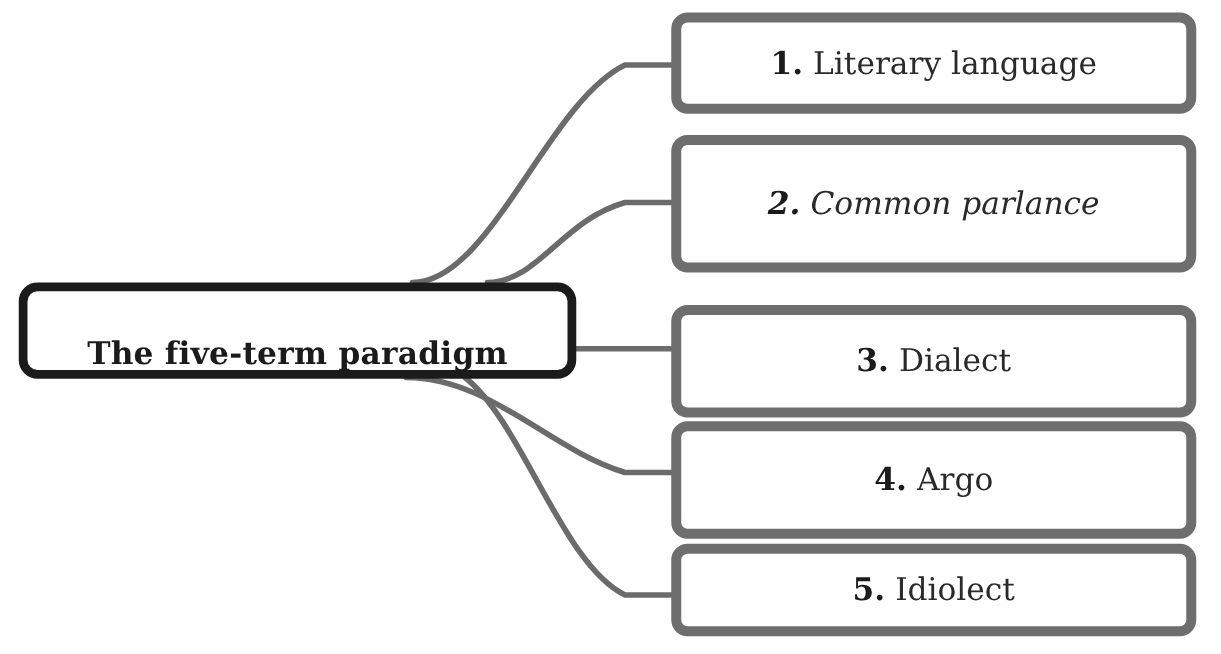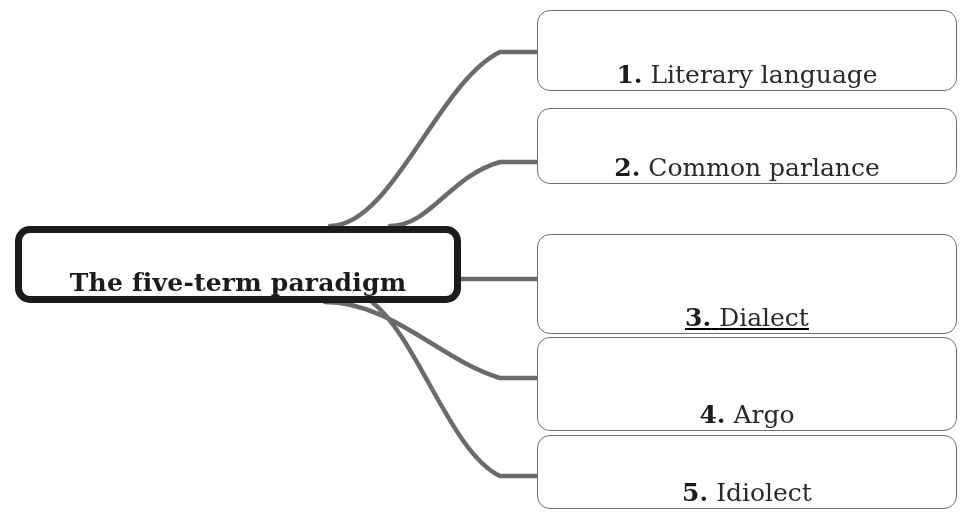--- a/index.html
+++ b/index.html
@@ -48,42 +48,41 @@
     font-family: "DejaVu Serif", serif;
     font-weight: bold;
     font-size: 25px;
     color: #1b1b1b;
     letter-spacing: 0.2px;
     line-height: 1.1;
   }
   .leaf-node {
     left: 537px;
     width: 420px;
-    border: 1px solid #15803d;
+    border: 8px solid #15803d;
     border-radius: 13px;
     z-index: 3;
-    align-items: flex-end;
   }
   .leaf-line {
     font-family: "DejaVu Serif", serif;
     font-size: 25px;
     color: #2a2a2a;
     line-height: 1.26;
     padding: 0 14px;
   }
   .leaf-num {
     font-weight: bold;
     color: #1b1b1b;
   }
   .leaf-text {
     font-weight: normal;
   }
   .leaf-1 { top: 10px;  height: 81px; }
-  .leaf-2 { top: 108px; height: 76px; }
-  .leaf-3 { top: 234px; height: 100px; text-decoration: underline; }
+  .leaf-2 { top: 108px; height: 110px; font-style: italic; }
+  .leaf-3 { top: 244px; height: 90px; }
   .leaf-4 { top: 337px; height: 94px; }
   .leaf-5 { top: 435px; height: 74px; }
 </style>
 </head>
 <body>
 
 <div id="diagram-canvas">
 
   <svg id="connector-layer" viewBox="0 0 977 523" width="977" height="523" xmlns="http://www.w3.org/2000/svg">
     <g fill="none" stroke="#6b6b6b" stroke-width="4.5" stroke-linecap="round">

